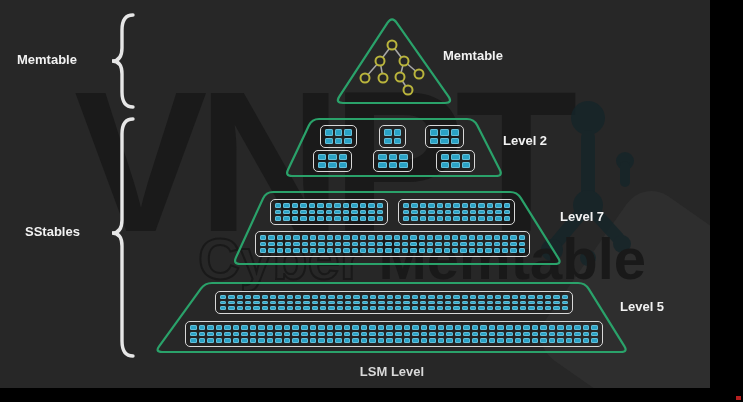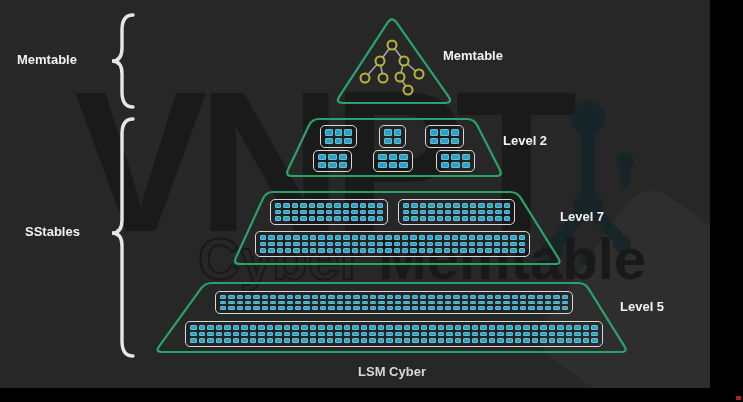--- a/index.html
+++ b/index.html
@@ -586,19 +586,19 @@
           <div class="cell"></div>
         </div>
       </div>
 
     <div class="lbl lbl-memtable-left">Memtable</div>
     <div class="lbl lbl-sstables">SStables</div>
     <div class="lbl lbl-memtable-node">Memtable</div>
     <div class="lbl lbl-l0">Level 2</div>
     <div class="lbl lbl-l1">Level 7</div>
     <div class="lbl lbl-l2">Level 5</div>
-    <div class="lbl lbl-footer">LSM Cyber</div>
+    <div class="lbl lbl-footer">LSM Level</div>
   </div>
 
   <div id="right-bar"></div>
   <div id="bottom-bar"></div>
   <div id="red-dot"></div>
 </div>
 
 </body></html>

